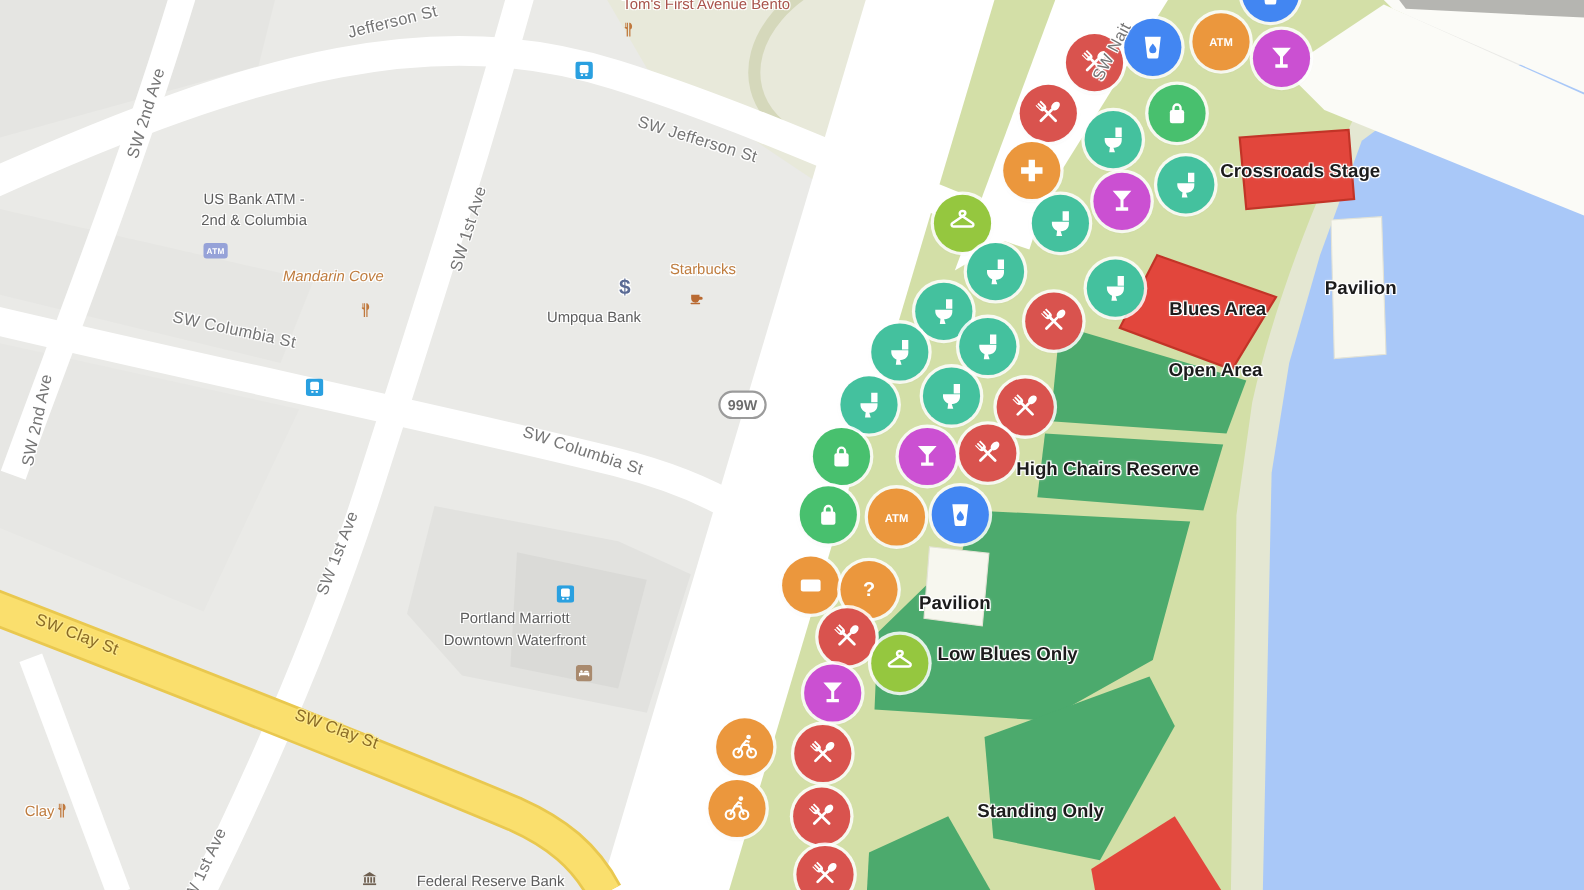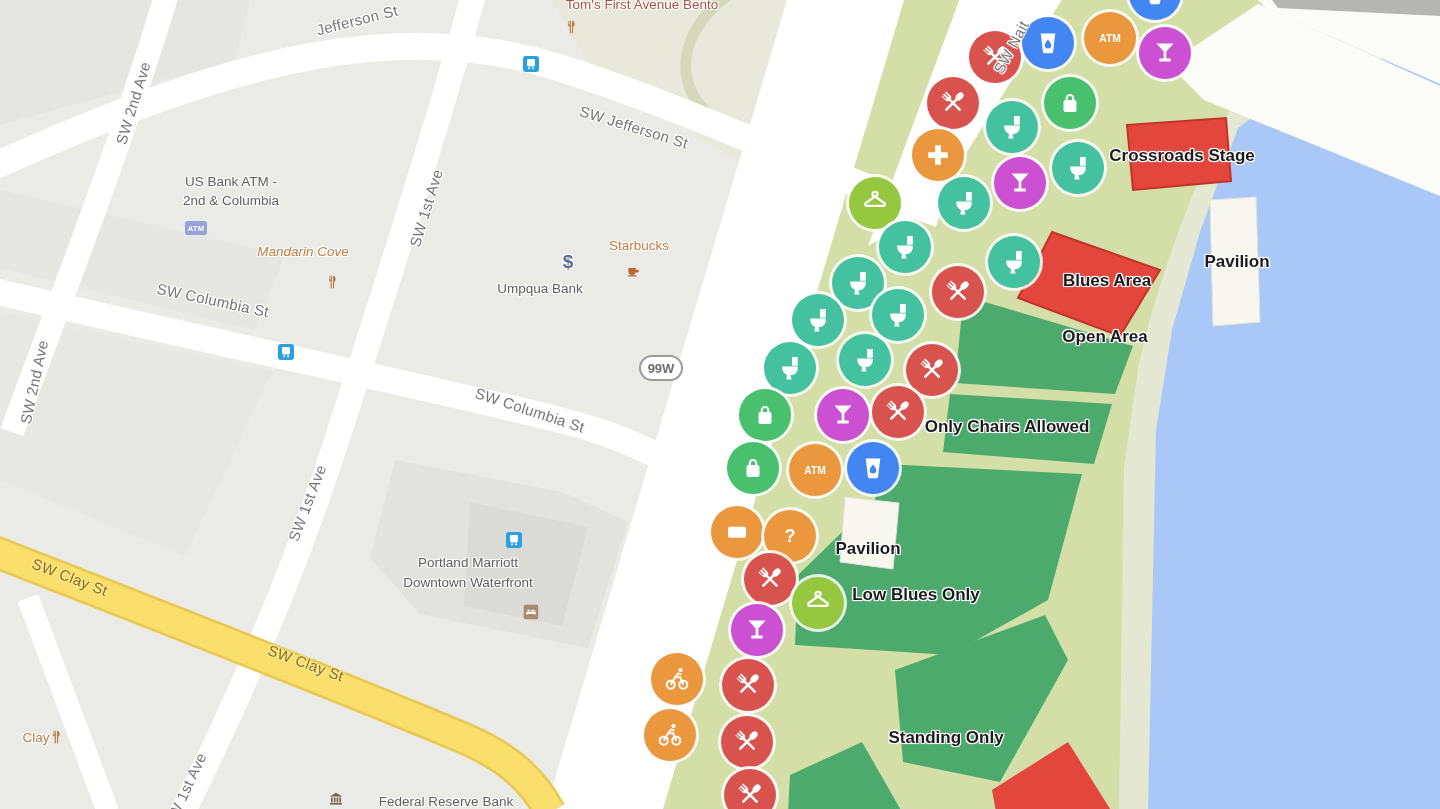--- a/index.html
+++ b/index.html
@@ -91,21 +91,21 @@
     </g>
 
     <polygon points="1127,125 1226,118 1231,181 1133,190" fill="#e2463c" stroke="#c23427" stroke-width="2"></polygon>
     <polygon points="1052,232 1160,270 1120,336 1018,298" fill="#e2463c" stroke="#c23427" stroke-width="2"></polygon>
     <polygon points="992,790 1068,742 1112,812 996,812" fill="#e2463c"></polygon>
 
     <polygon points="1210,200 1256,197 1260,322 1213,326" fill="#f7f7ef" stroke="#e3e3d6"></polygon>
     <polygon points="845,497 899,503 893,569 840,562" fill="#f7f7ef" stroke="#e3e3d6"></polygon>
   </svg>
 
-  <div id="shield" style="left: 661px; top: 368px;">99W</div>
+  <div id="shield" style="left: 675px; top: 368px;">99W</div>
   <div id="layers">
       <div class="marker" style="left: 1129px; top: -32px; background: rgb(66, 134, 242);">
         <svg width="30" height="30" viewBox="0 0 24 24">
           <path fill="#fff" d="M6.2 4.4 h11.6 l-1.7 14.6 a1.3 1.3 0 0 1 -1.3 1.1 H9.2 a1.3 1.3 0 0 1 -1.3 -1.1 L6.2 4.4 Z"></path>
           <path fill="#4286f2" d="M12 9.2 c1.7 2.1 2.6 3.3 2.6 4.5 a2.6 2.6 0 0 1 -5.2 0 c0 -1.2 .9 -2.4 2.6 -4.5 Z"></path>
         </svg>
       </div>
       <div class="marker" style="left: 969px; top: 31px; background: rgb(217, 83, 78);">
         <svg width="30" height="30" viewBox="0 0 24 24">
           <g transform="rotate(45 12 12)" fill="#fff">
@@ -476,18 +476,18 @@
       <div class="lbl poi orange" style="left: 639px; top: 245px;">Starbucks</div>
       <div class="lbl poi gray" style="left: 540px; top: 288px;">Umpqua Bank</div>
       <div class="lbl poi gray" style="left: 468px; top: 562px;">Portland Marriott</div>
       <div class="lbl poi gray" style="left: 468px; top: 582px;">Downtown Waterfront</div>
       <div class="lbl poi orange" style="left: 36px; top: 737px;">Clay</div>
       <div class="lbl poi gray" style="left: 446px; top: 801px;">Federal Reserve Bank</div>
       <div class="lbl area" style="left: 1182px; top: 156px; text-align: center;">Crossroads Stage</div>
       <div class="lbl area" style="left: 1237px; top: 262px;">Pavilion</div>
       <div class="lbl area" style="left: 1107px; top: 281px;">Blues Area</div>
       <div class="lbl area" style="left: 1059px; top: 337px; margin-left: 46px;">Open Area</div>
-      <div class="lbl area" style="left: 1007px; top: 427px;">Only Chairs Allowed</div>
+      <div class="lbl area" style="left: 1007px; top: 427px;">High Chairs Reserve</div>
       <div class="lbl area" style="left: 868px; top: 549px;">Pavilion</div>
       <div class="lbl area" style="left: 916px; top: 595px;">Low Blues Only</div>
       <div class="lbl area" style="left: 946px; top: 738px;">Standing Only</div>
     </div>
 </div>
 
 </body></html>

